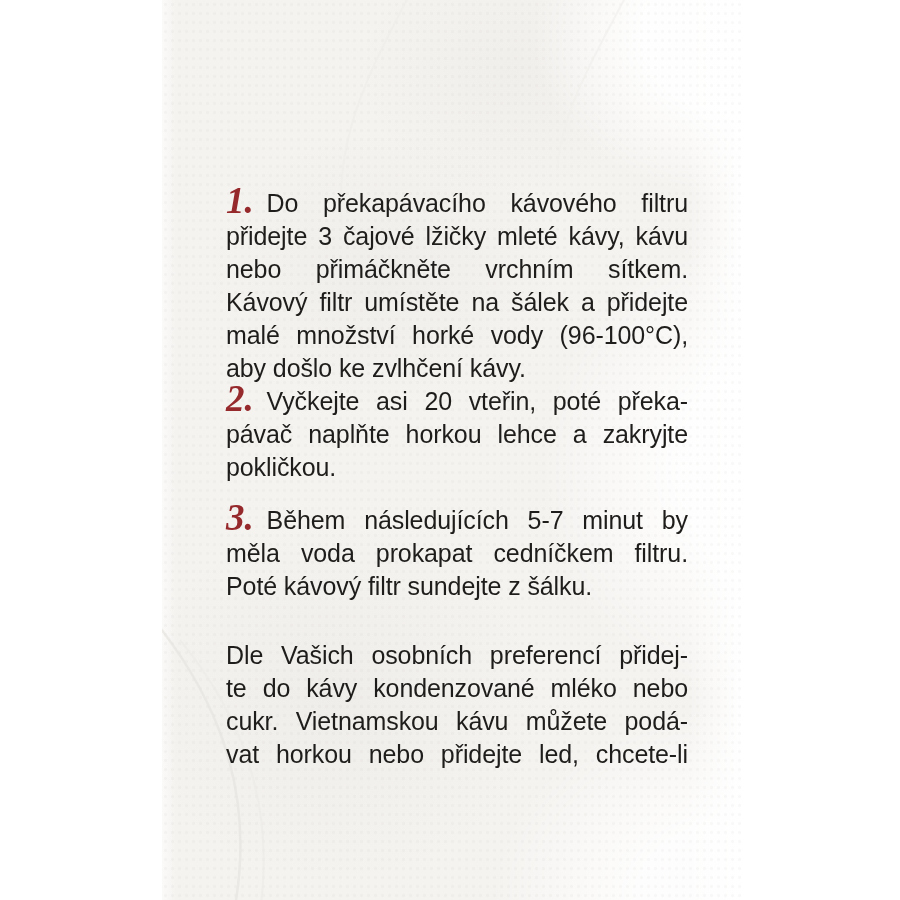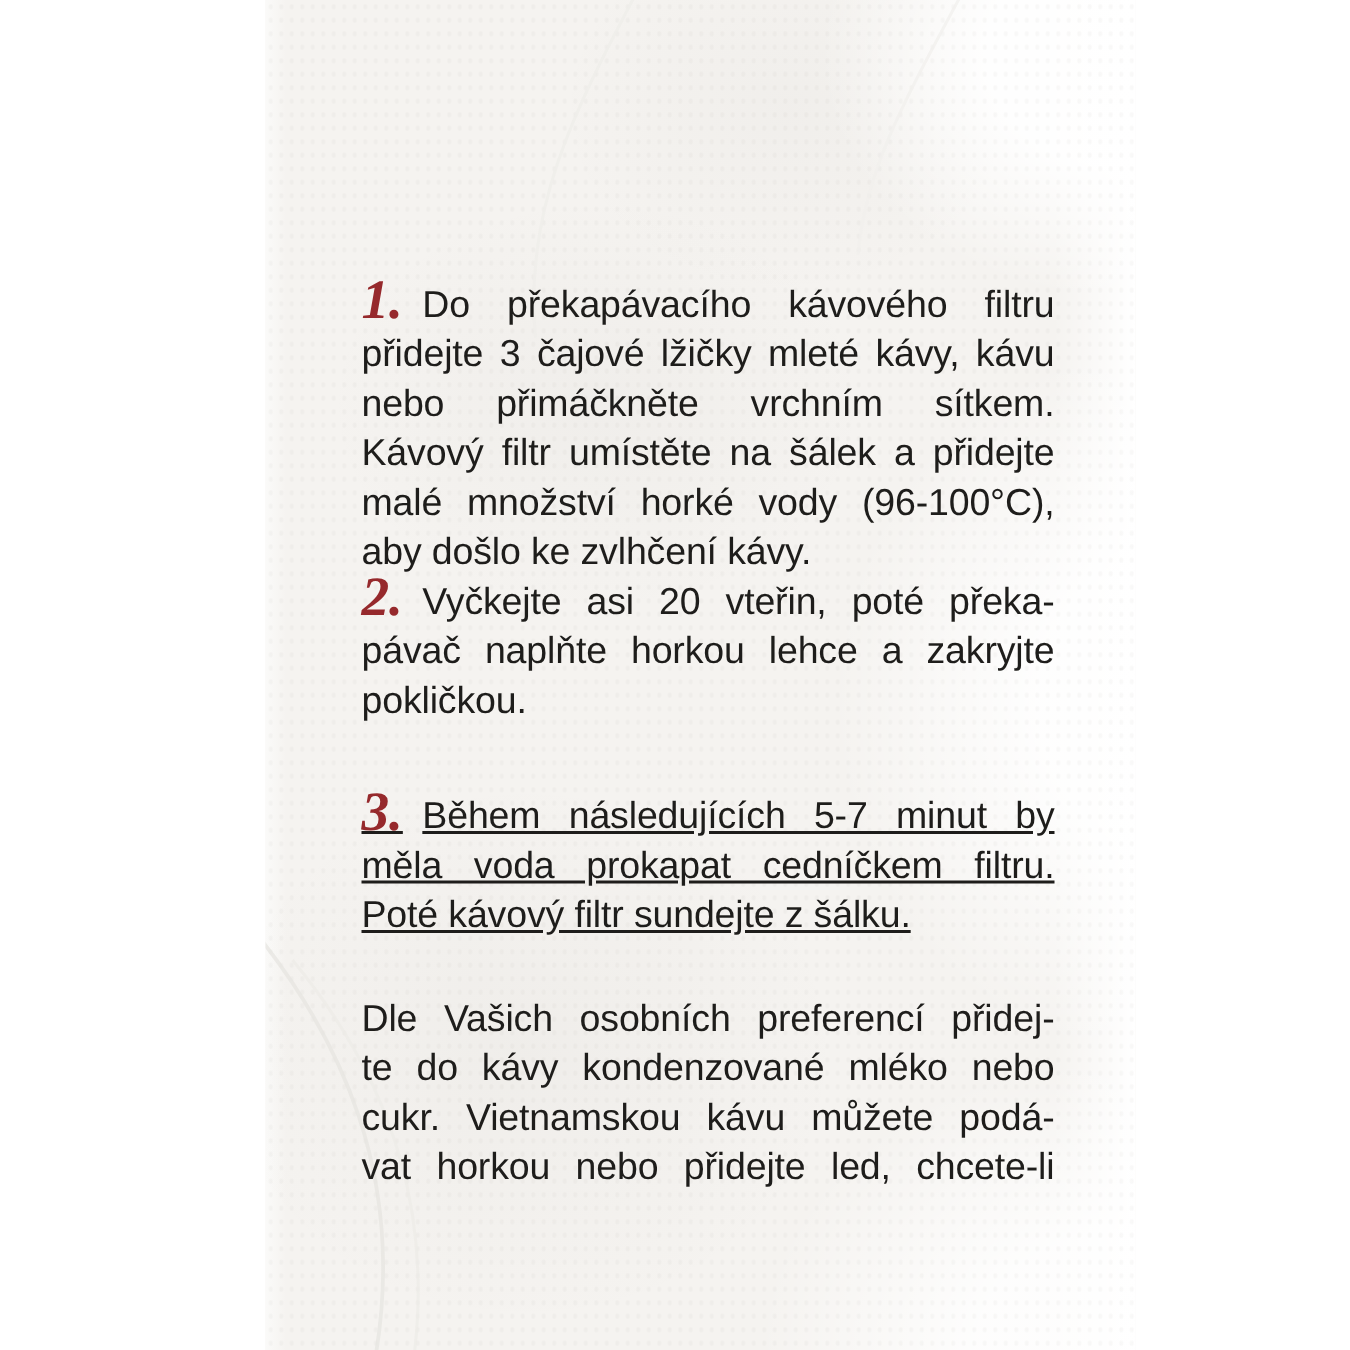--- a/index.html
+++ b/index.html
@@ -11,21 +11,21 @@
     position: relative;
     width: 900px;
     height: 900px;
     background: #ffffff;
     overflow: hidden;
     font-family: "Liberation Sans", sans-serif;
   }
   
   .paper {
     position: absolute;
-    left: 177px;
+    left: 162px;
     top: 0;
     width: 580px;
     height: 900px;
     background-color: #f5f3f0;
     background-image:
       
       radial-gradient(rgba(118, 112, 100, 0.045) 1px, rgba(0,0,0,0) 1.7px),
       
       radial-gradient(ellipse 280px 220px at 100% 4%, rgba(255,255,255,0.95) 35%, rgba(255,255,255,0) 75%),
       radial-gradient(ellipse 300px 320px at 104% 52%, rgba(255,255,255,0.9) 30%, rgba(255,255,255,0) 75%),
@@ -101,21 +101,21 @@
           <div class="line"><span>nebo přimáčkněte vrchním sítkem.</span></div>
           <div class="line"><span>Kávový filtr umístěte na šálek a přidejte</span></div>
           <div class="line"><span>malé množství horké vody (96-100°C),</span></div>
           <div class="line last"><span>aby došlo ke zvlhčení kávy.</span></div>
         </div>
         <div class="step" style="">
           <div class="line"><span class="step-number">2.</span><span>Vyčkejte asi 20 vteřin, poté překa-</span></div>
           <div class="line"><span>pávač naplňte horkou lehce a zakryjte</span></div>
           <div class="line last"><span>pokličkou.</span></div>
         </div>
-        <div class="step" style="margin-top: 44px; text-decoration: underline;">
+        <div class="step" style="margin-top: 20px;">
           <div class="line"><span class="step-number">3.</span><span>Během následujících 5-7 minut by</span></div>
           <div class="line"><span>měla voda prokapat cedníčkem filtru.</span></div>
           <div class="line last"><span>Poté kávový filtr sundejte z šálku.</span></div>
         </div>
         <div class="step" style="margin-top: 36px;">
           <div class="line"><span>Dle Vašich osobních preferencí přidej-</span></div>
           <div class="line"><span>te do kávy kondenzované mléko nebo</span></div>
           <div class="line"><span>cukr. Vietnamskou kávu můžete podá-</span></div>
           <div class="line"><span>vat horkou nebo přidejte led, chcete-li</span></div>
         </div>

